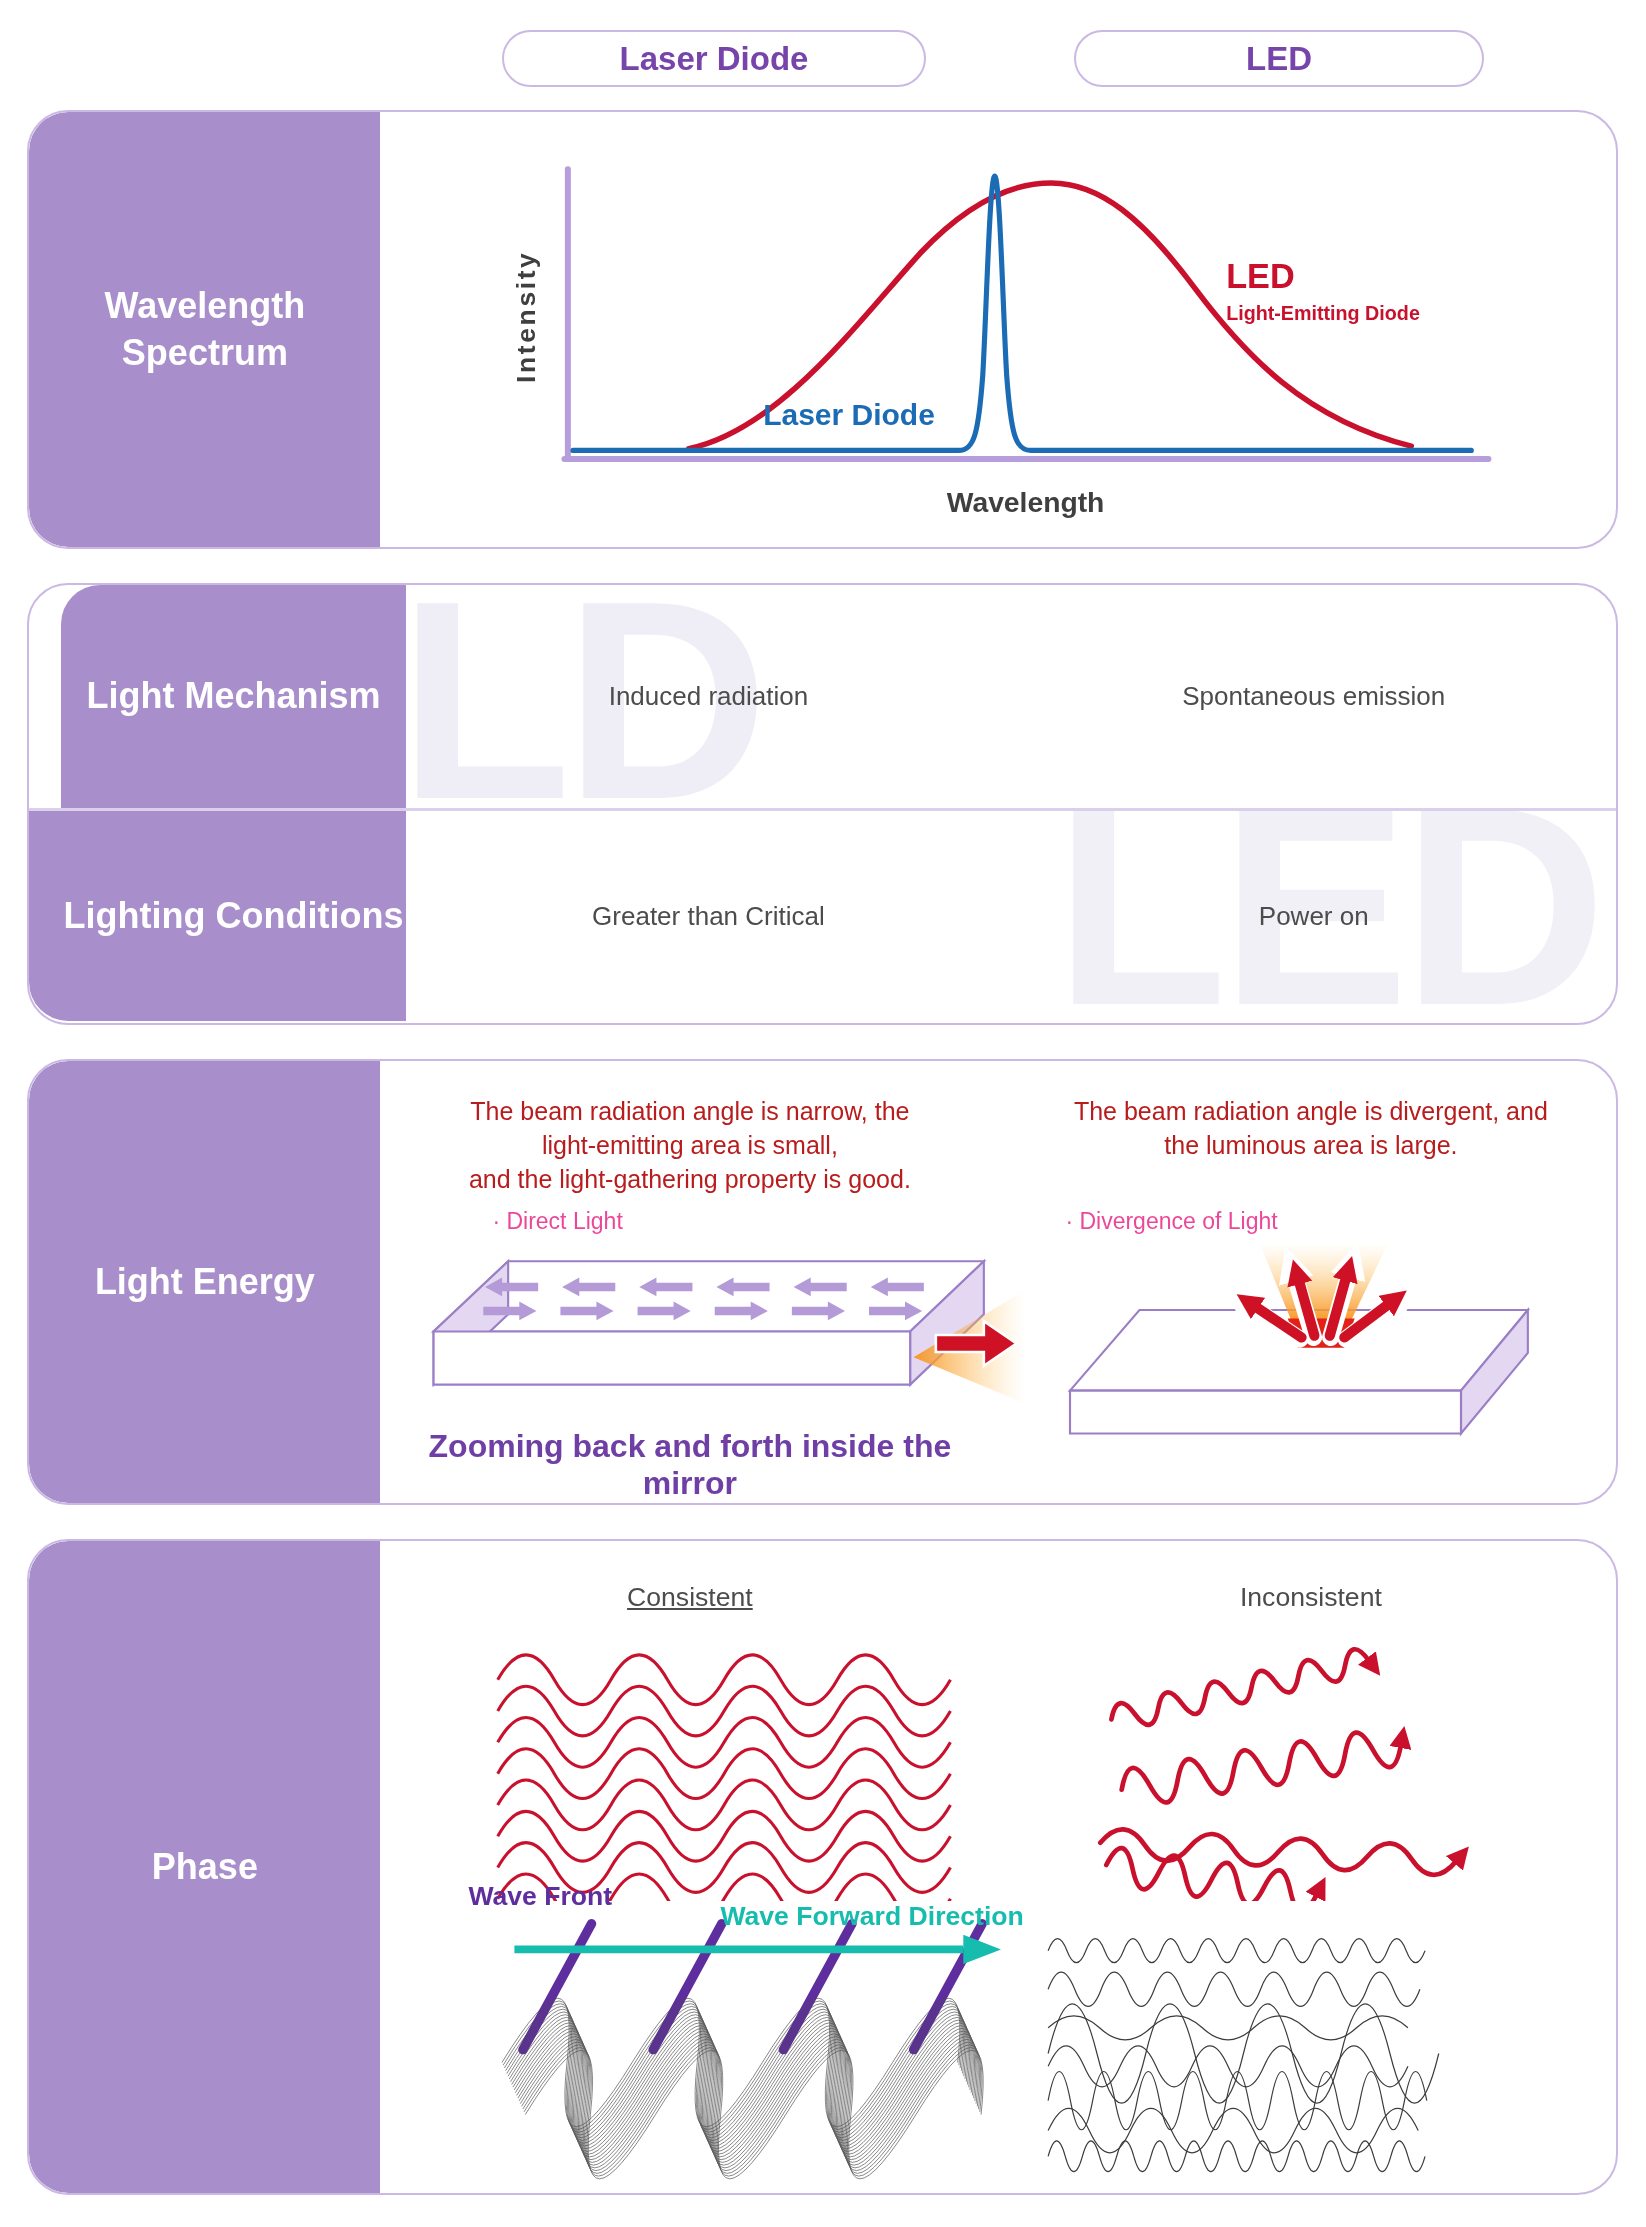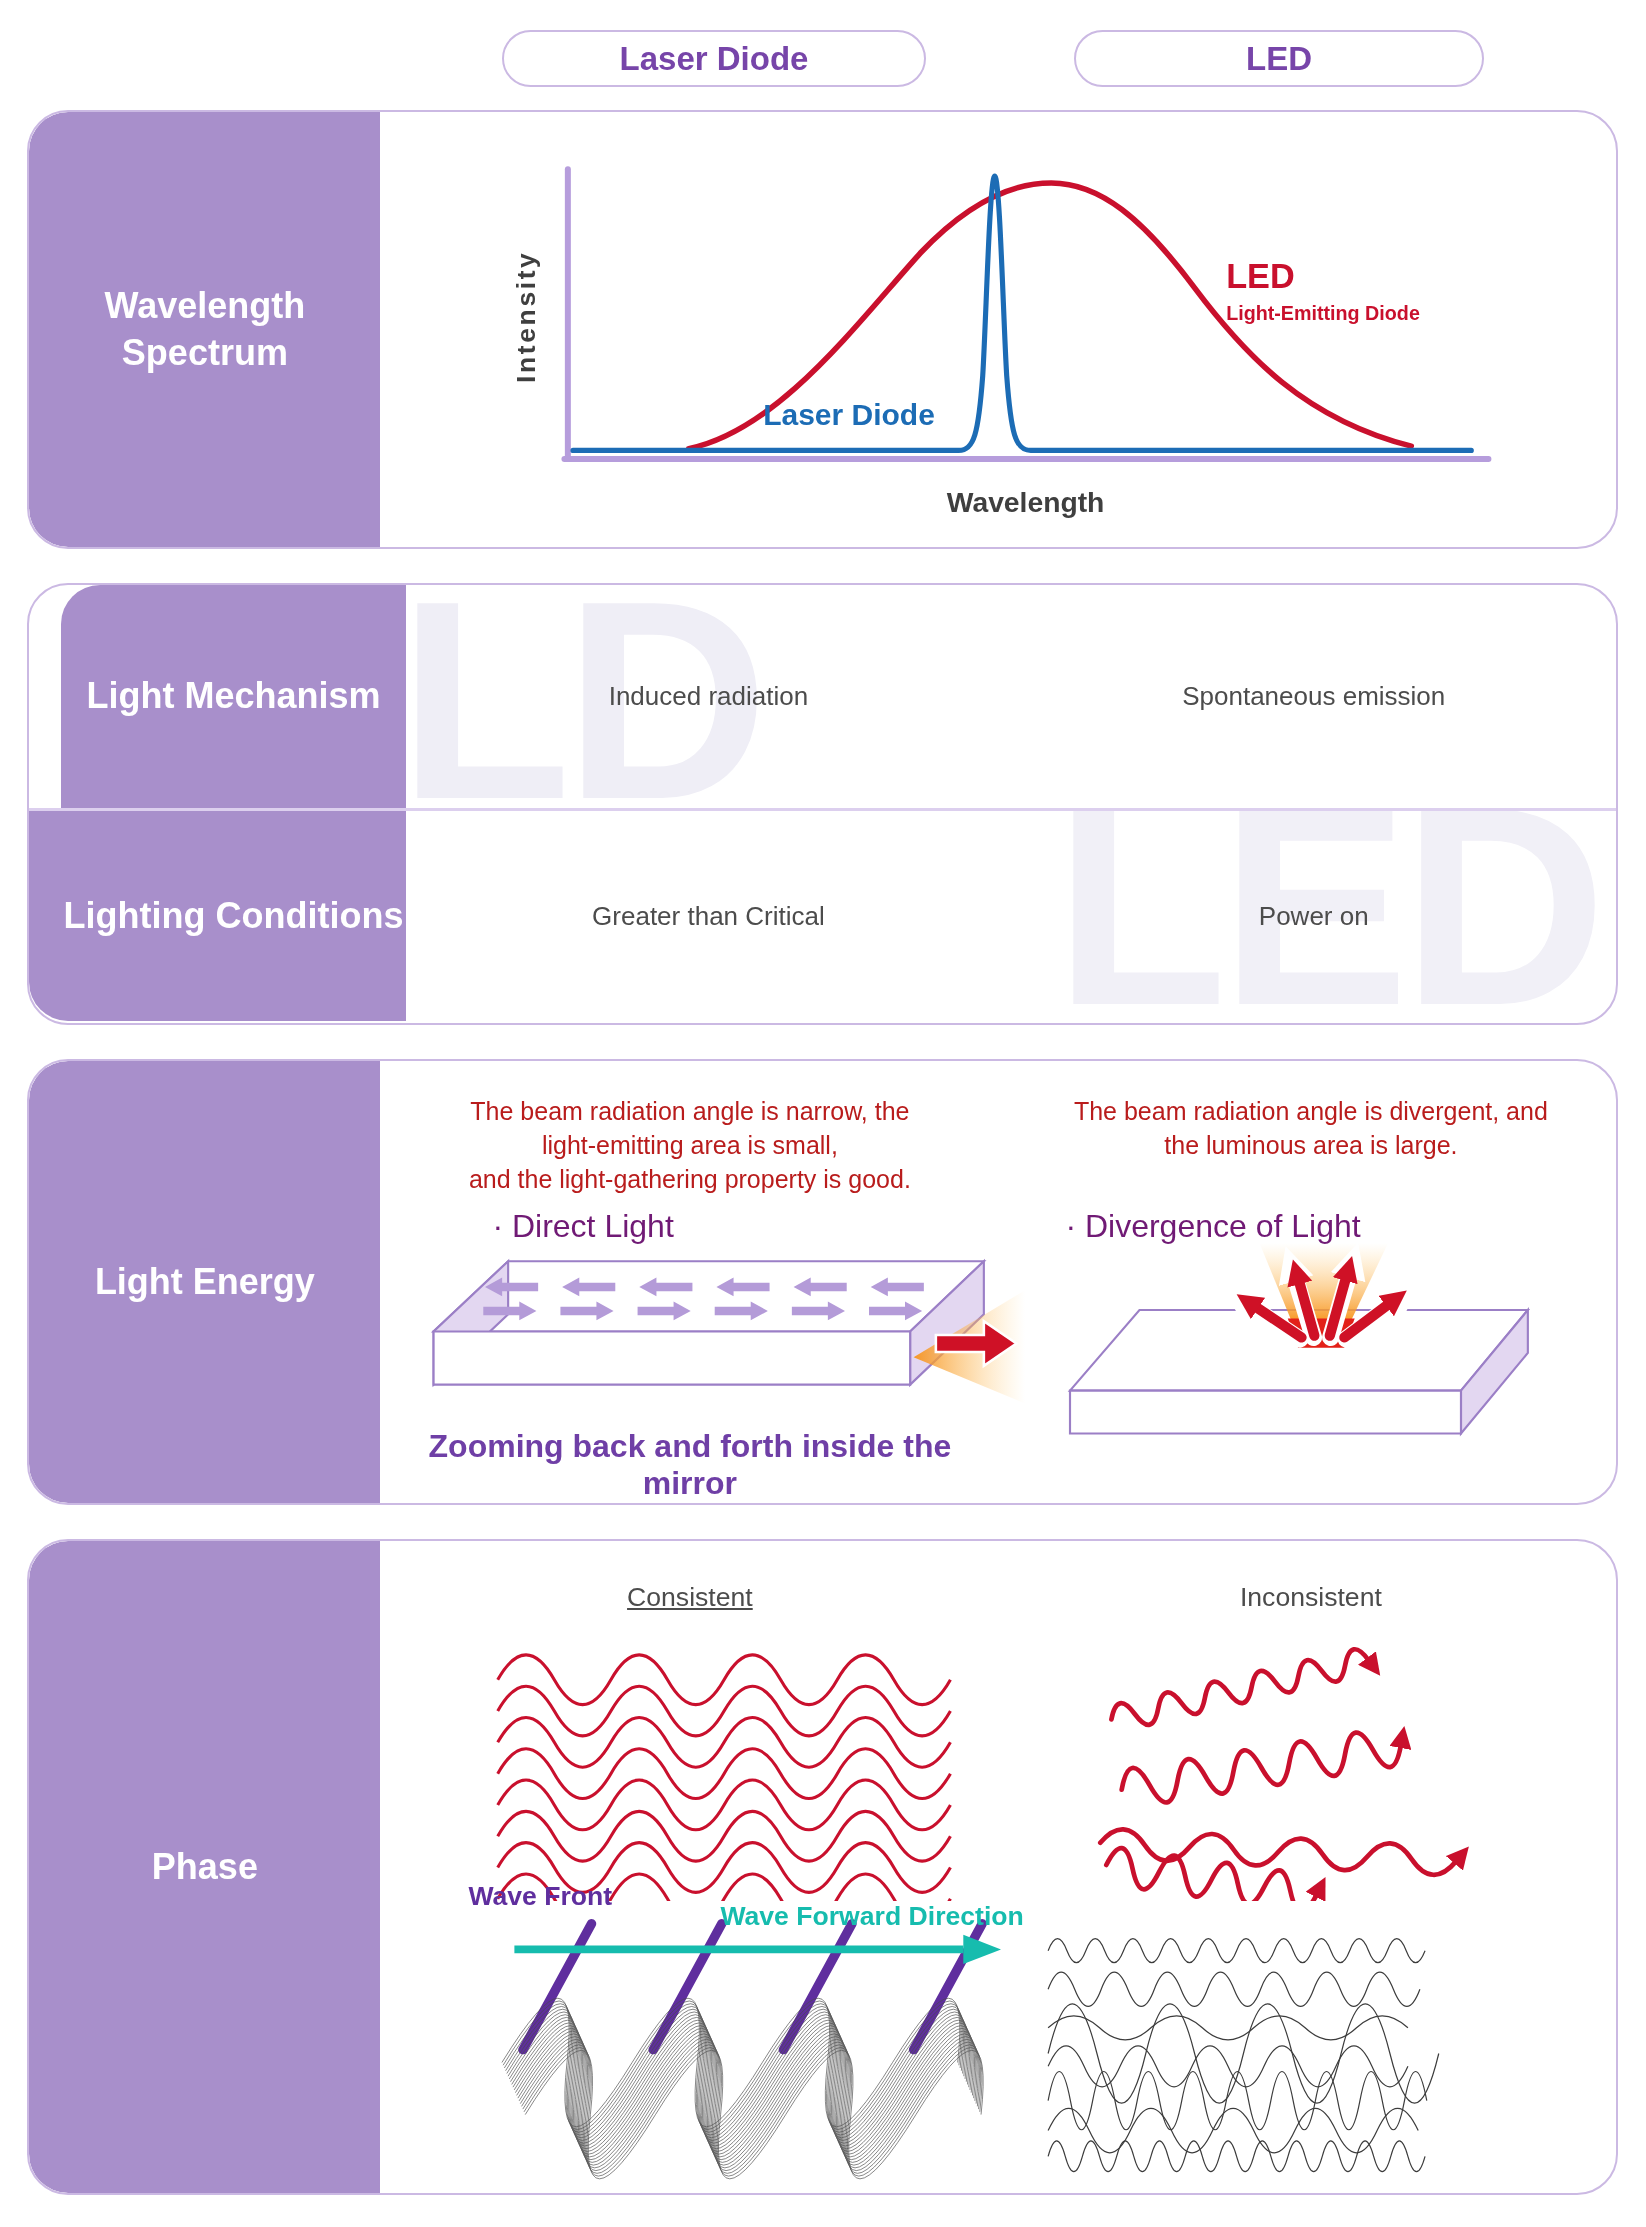--- a/index.html
+++ b/index.html
@@ -26,21 +26,21 @@
           text-align:center;color:#fff;font-weight:bold;font-size:36px;line-height:1.3;z-index:3;}
   .rowbar.tl{border-radius:39px 0 0 0;margin-left:32px;}
   .rowbar.bl{border-radius:0 0 0 39px;padding-left:32px;}
   .cell{width:617px;display:flex;align-items:center;justify-content:center;font-size:26px;
         color:#4c4c4c;z-index:2;}
   .wm{position:absolute;font-weight:bold;line-height:1;z-index:0;letter-spacing:-6.9px;}
   #wm-ld{left:369px;top:-26px;font-size:283px;color:#efeef6;}
   #wm-led{left:1025px;top:180px;font-size:283px;color:#f1f0f7;}
   .desc{position:absolute;width:621px;text-align:center;font-size:25px;line-height:34px;
         color:#b91c1c;white-space:pre-line;z-index:1;}
-  .bullet{position:absolute;font-size:32px;color:#701a75;z-index:1;}
+  .bullet{position:absolute;font-size:23px;color:#ec4899;z-index:1;}
   .caption{position:absolute;width:621px;text-align:center;font-weight:bold;font-size:32px;color:#6f3fa6;}
   .phlabel{position:absolute;width:621px;text-align:center;font-size:26.6px;color:#4c4c4c;}
   .wflabel{position:absolute;font-size:26.6px;font-weight:bold;z-index:2;}
   svg{position:absolute;}
 </style>
 </head>
 <body>
 
 <div class="pill" id="pill-laser">
   <span>Laser Diode</span>

